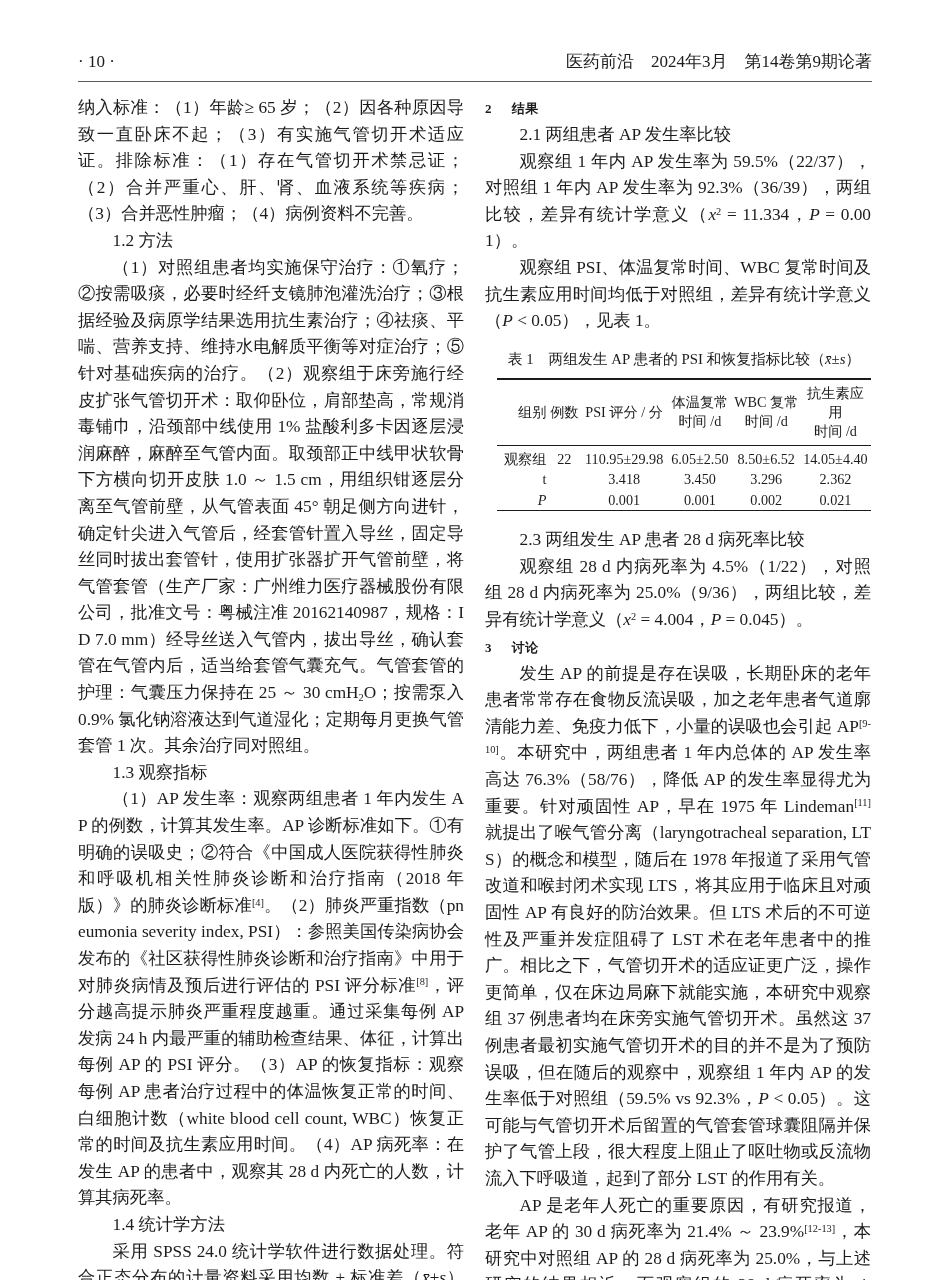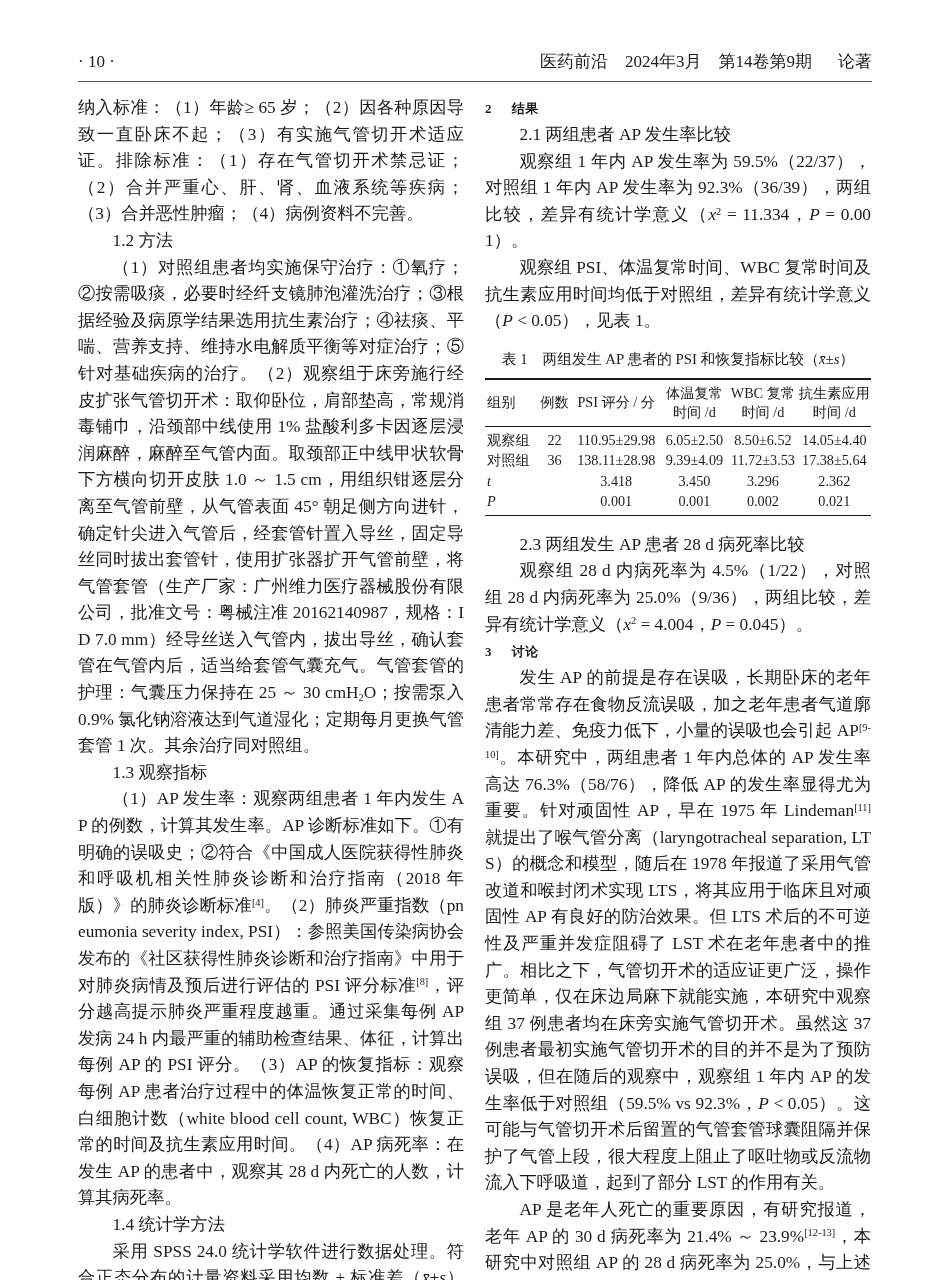--- a/index.html
+++ b/index.html
@@ -3,51 +3,51 @@
 <meta charset="utf-8">
 <style>
   html,body { margin:0; padding:0; background:#e8e8e8; }
   body { width:950px; height:1280px; }
   .page {
     width:950px; height:1280px; background:#ffffff; box-sizing:border-box;
     padding:50px 78px 0 78px; overflow:hidden;
     font-family:"Liberation Serif","DejaVu Serif",serif; color:#1b1b1b;
   }
   
-  .hdr { display:flex; align-items:baseline; font-size:17px; white-space:nowrap;gap:26px; }
+  .hdr { display:flex; align-items:baseline; font-size:17px; white-space:nowrap; }
   .hdr .spacer { flex:1; }
   .hdr .atype { }
   .hdr-rule { border:none; border-top:1.6px solid #5a5a5a; margin:8px 0 0 0; }
   
   .cols { display:flex; gap:21px; margin-top:13px; }
   .col { width:386px; }
   p.body {
     margin:0; font-size:17.3px; line-height:26.6px;
     text-align:justify; word-break:break-all;
   }
   .indent { text-indent:2em; }
   .subhead { margin:0; font-size:17.3px; line-height:26.6px; text-indent:2em; }
   .sec-heading { font-size:13px; line-height:27px; }
   .sec-num { font-weight:bold; }
   .sec-title { margin-left:1.55em; font-weight:bold;
                font-family:"Liberation Sans","DejaVu Sans",sans-serif; letter-spacing:0.5px; }
   sup { font-size:0.60em; line-height:0; position:relative; vertical-align:baseline; top:-0.5em; }
   sub { font-size:0.60em; line-height:0; position:relative; vertical-align:baseline; top:0.28em; }
   .it { font-style:italic; }
   
-  .tablewrap { margin:14px 0 16px 0; }
+  .tablewrap { margin:14px 0 16px 12px; }
   .tbl-caption { text-align:center; font-size:14.8px; line-height:20px; margin-bottom:9px; }
   table.t1 { width:100%; border-collapse:collapse; font-size:14.2px;
              border-top:2px solid #1b1b1b; border-bottom:1.6px solid #1b1b1b; }
   table.t1 thead td {
     border-bottom:1px solid #1b1b1b; text-align:center; vertical-align:middle;
     white-space:pre-line; line-height:19px; padding:4px 1px;
   }
   table.t1 tbody td { text-align:center; line-height:20.5px; padding:0 1px;font-family:Liberation Serif, serif; }
-  table.t1 td:first-child { text-align:left; padding-left:2px; }
+  table.t1 td:first-child { text-align:right; padding-left:2px; }
   table.t1 tbody tr:nth-child(1) td { padding-top:3px; }
   table.t1 tbody tr:nth-child(4) td { padding-bottom:3px; }
   table.t1 tbody tr:nth-child(3) td:first-child,
   table.t1 tbody tr:nth-child(4) td:first-child { font-style:italic; }
 </style>
 </head>
 <body>
 
 <div class="page">
 
@@ -106,28 +106,20 @@
           <tbody>
               <tr>
                 <td>观察组</td>
                 <td>22</td>
                 <td>110.95±29.98</td>
                 <td>6.05±2.50</td>
                 <td>8.50±6.52</td>
                 <td>14.05±4.40</td>
               </tr>
               <tr>
-                <td>对照组</td>
-                <td>36</td>
-                <td>138.11±28.98</td>
-                <td>9.39±4.09</td>
-                <td>11.72±3.53</td>
-                <td>17.38±5.64</td>
-              </tr>
-              <tr>
                 <td>t</td>
                 <td></td>
                 <td>3.418</td>
                 <td>3.450</td>
                 <td>3.296</td>
                 <td>2.362</td>
               </tr>
               <tr>
                 <td>P</td>
                 <td></td>

